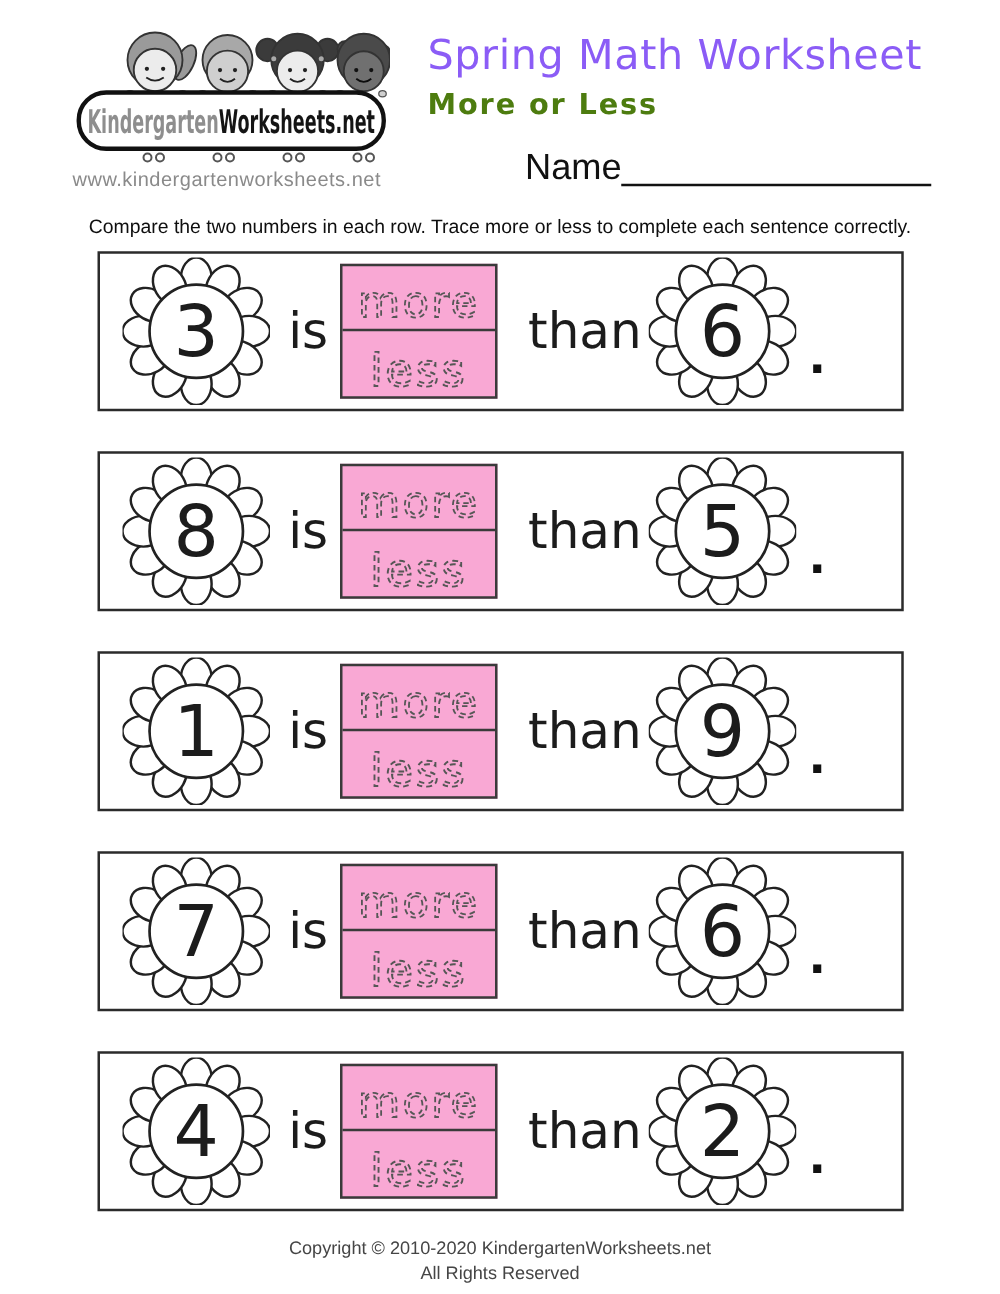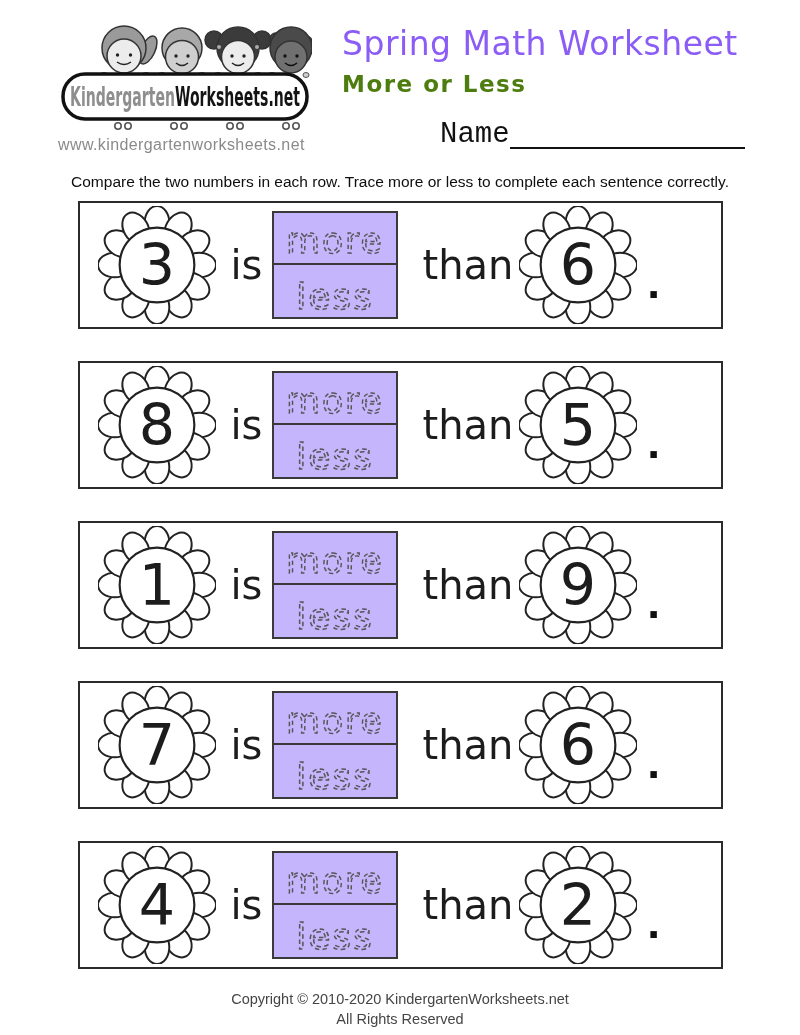--- a/index.html
+++ b/index.html
@@ -28,21 +28,21 @@
     color: #8b5cf6;
   }
   .page-subtitle {
     margin-top: 8px;
     font-family: "DejaVu Sans", sans-serif;
     font-size: 23px; font-weight: 700; letter-spacing: 1.5px;
     color: #4d7c0f;
   }
   .name-row {
     display: flex; align-items: flex-end;
-    margin-left: 98px; margin-top: 16px; height: 36px; font-family: Liberation Mono, monospace;
+    margin-left: 78px; margin-top: 16px; height: 36px;
   }
   .name-label { font-size: 29px; font-weight: 400; color: #111; line-height: 1; }
   .name-underline { flex: 1; border-bottom: 2px solid #111; height: 100%; }
 
   
   .instructions {
     margin-top: 19px;
     text-align: center;
     font-size: 15.5px; color: #0e0e0e;
   }
@@ -69,21 +69,21 @@
   }
   .word {
     font-family: "DejaVu Sans", sans-serif;
     font-size: 40px; font-weight: 400; color: #1c1c1c;
     line-height: 1;
   }
   .word-is { margin: 0 10px 0 15px; }
   .word-than { margin: 0 2px 0 24px; text-align: center; }
   .trace-box {
     flex: 0 0 auto;
-    width: 126px; border: 2px solid #3a3a3a; background: #c4b5fd;
+    width: 126px; border: 2px solid #3a3a3a; background: #f9a8d4;
   }
   .trace-cell { height: 52px; display: block; }
   .trace-cell.top { border-bottom: 2px solid #3a3a3a; }
   .trace-text {
     font-family: "DejaVu Sans", sans-serif;
     font-size: 36px; letter-spacing: 2px;
     fill: none; stroke: #565656; stroke-width: 1.5;
     stroke-dasharray: 4.5 3.2;
     text-anchor: middle;
   }

